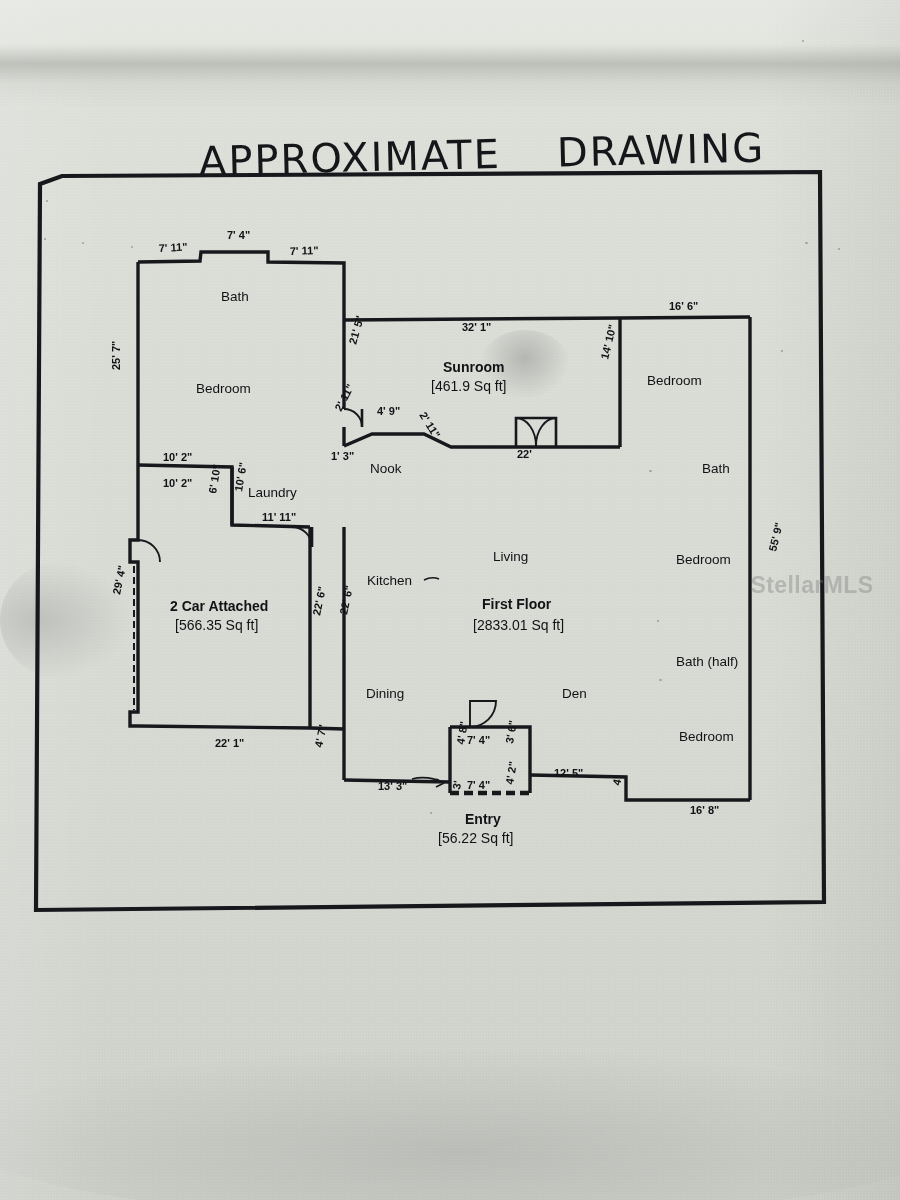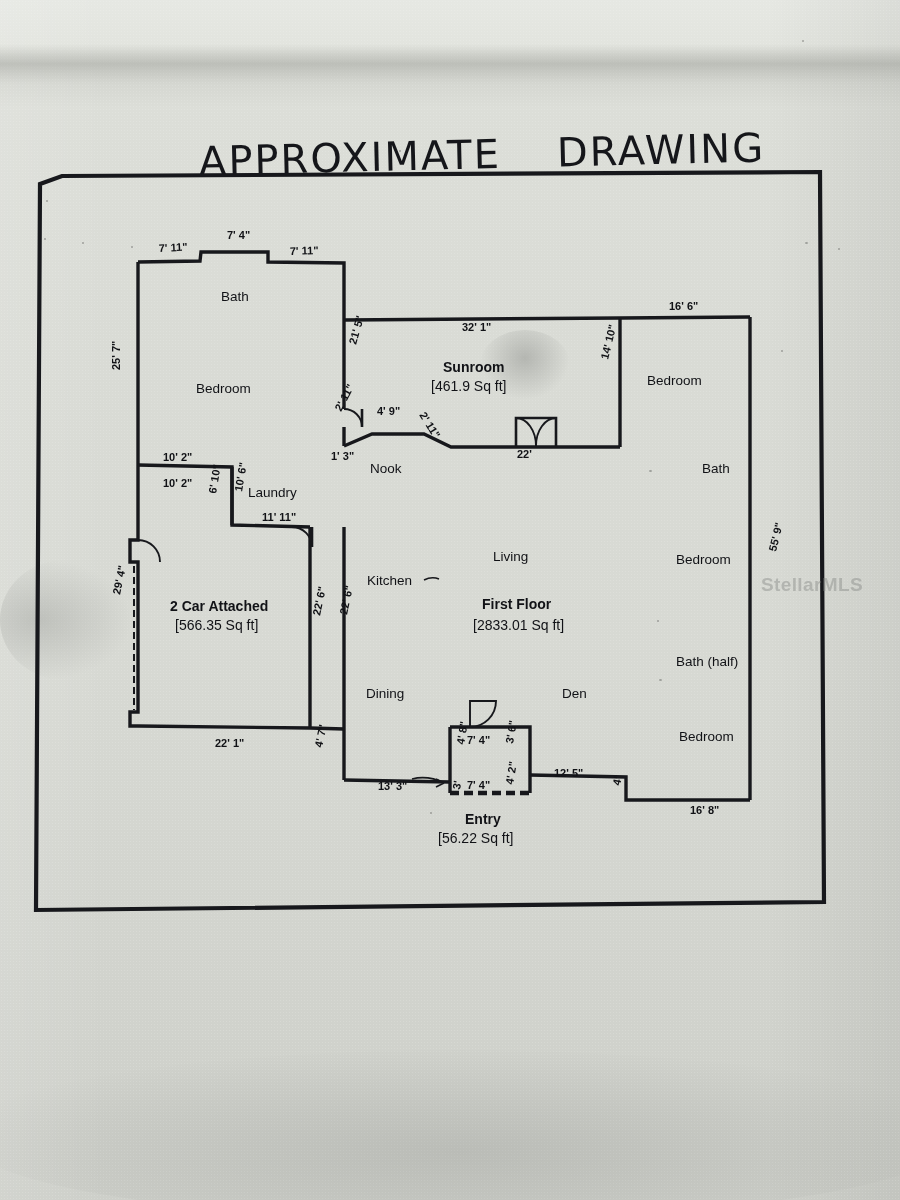--- a/index.html
+++ b/index.html
@@ -79,21 +79,21 @@
   .garage-door { fill: none; stroke: #17181c; stroke-width: 2.0; stroke-dasharray: 7 4; }
   .entry-dash { fill: none; stroke: #17181c; stroke-width: 4.6; stroke-dasharray: 9 5; }
   .lead { fill: none; stroke: #17181c; stroke-width: 1.6; }
 
   .watermark {
     position: absolute;
     left: 812px;
     top: 585px;
     transform: translate(-50%,-50%);
     font-family: "Liberation Sans", sans-serif;
-    font-size: 19px;
+    font-size: 23px;
     font-weight: bold;
     letter-spacing: .4px;
     color: rgba(120,124,120,0.38);
     white-space: nowrap;
     pointer-events: none;
   }
   .speck { position: absolute; background: #6d706c; border-radius: 50%; opacity: .55; }
 </style>
 </head>
 <body>

